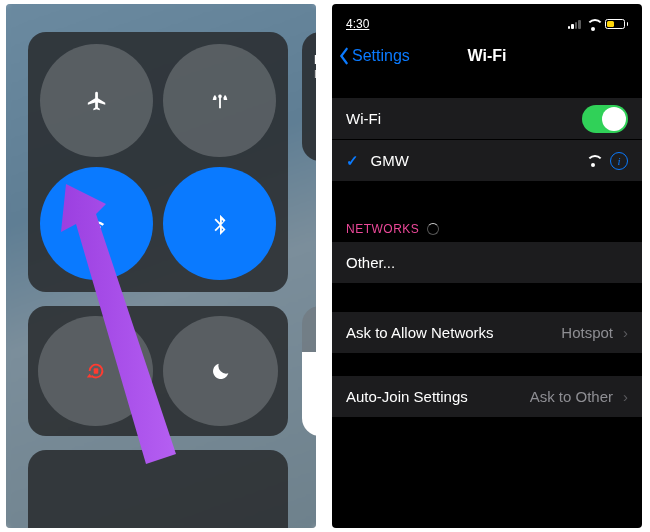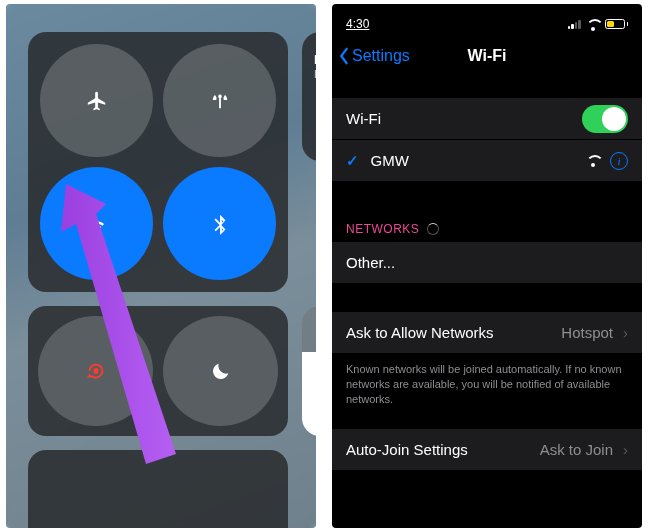--- a/index.html
+++ b/index.html
@@ -216,25 +216,24 @@
     </div>
 
     <div style="height:28px"></div>
     <div class="cell">
       <span>Ask to Allow Networks</span>
       <span class="rt">
         <span>Hotspot</span>
         <span class="chev-r">›</span>
       </span>
     </div>
-    <div class="foot">Known networks will be joined automatically. If no known networks are available, you will be notified of available networks.</div>
 
     <div style="height:22px"></div>
     <div class="cell">
       <span>Auto-Join Settings</span>
       <span class="rt">
-        <span>Ask to Join</span>
+        <span>Ask to Other</span>
         <span class="chev-r">›</span>
       </span>
     </div>
   </div>
 
 </div>
 
 </body></html>

